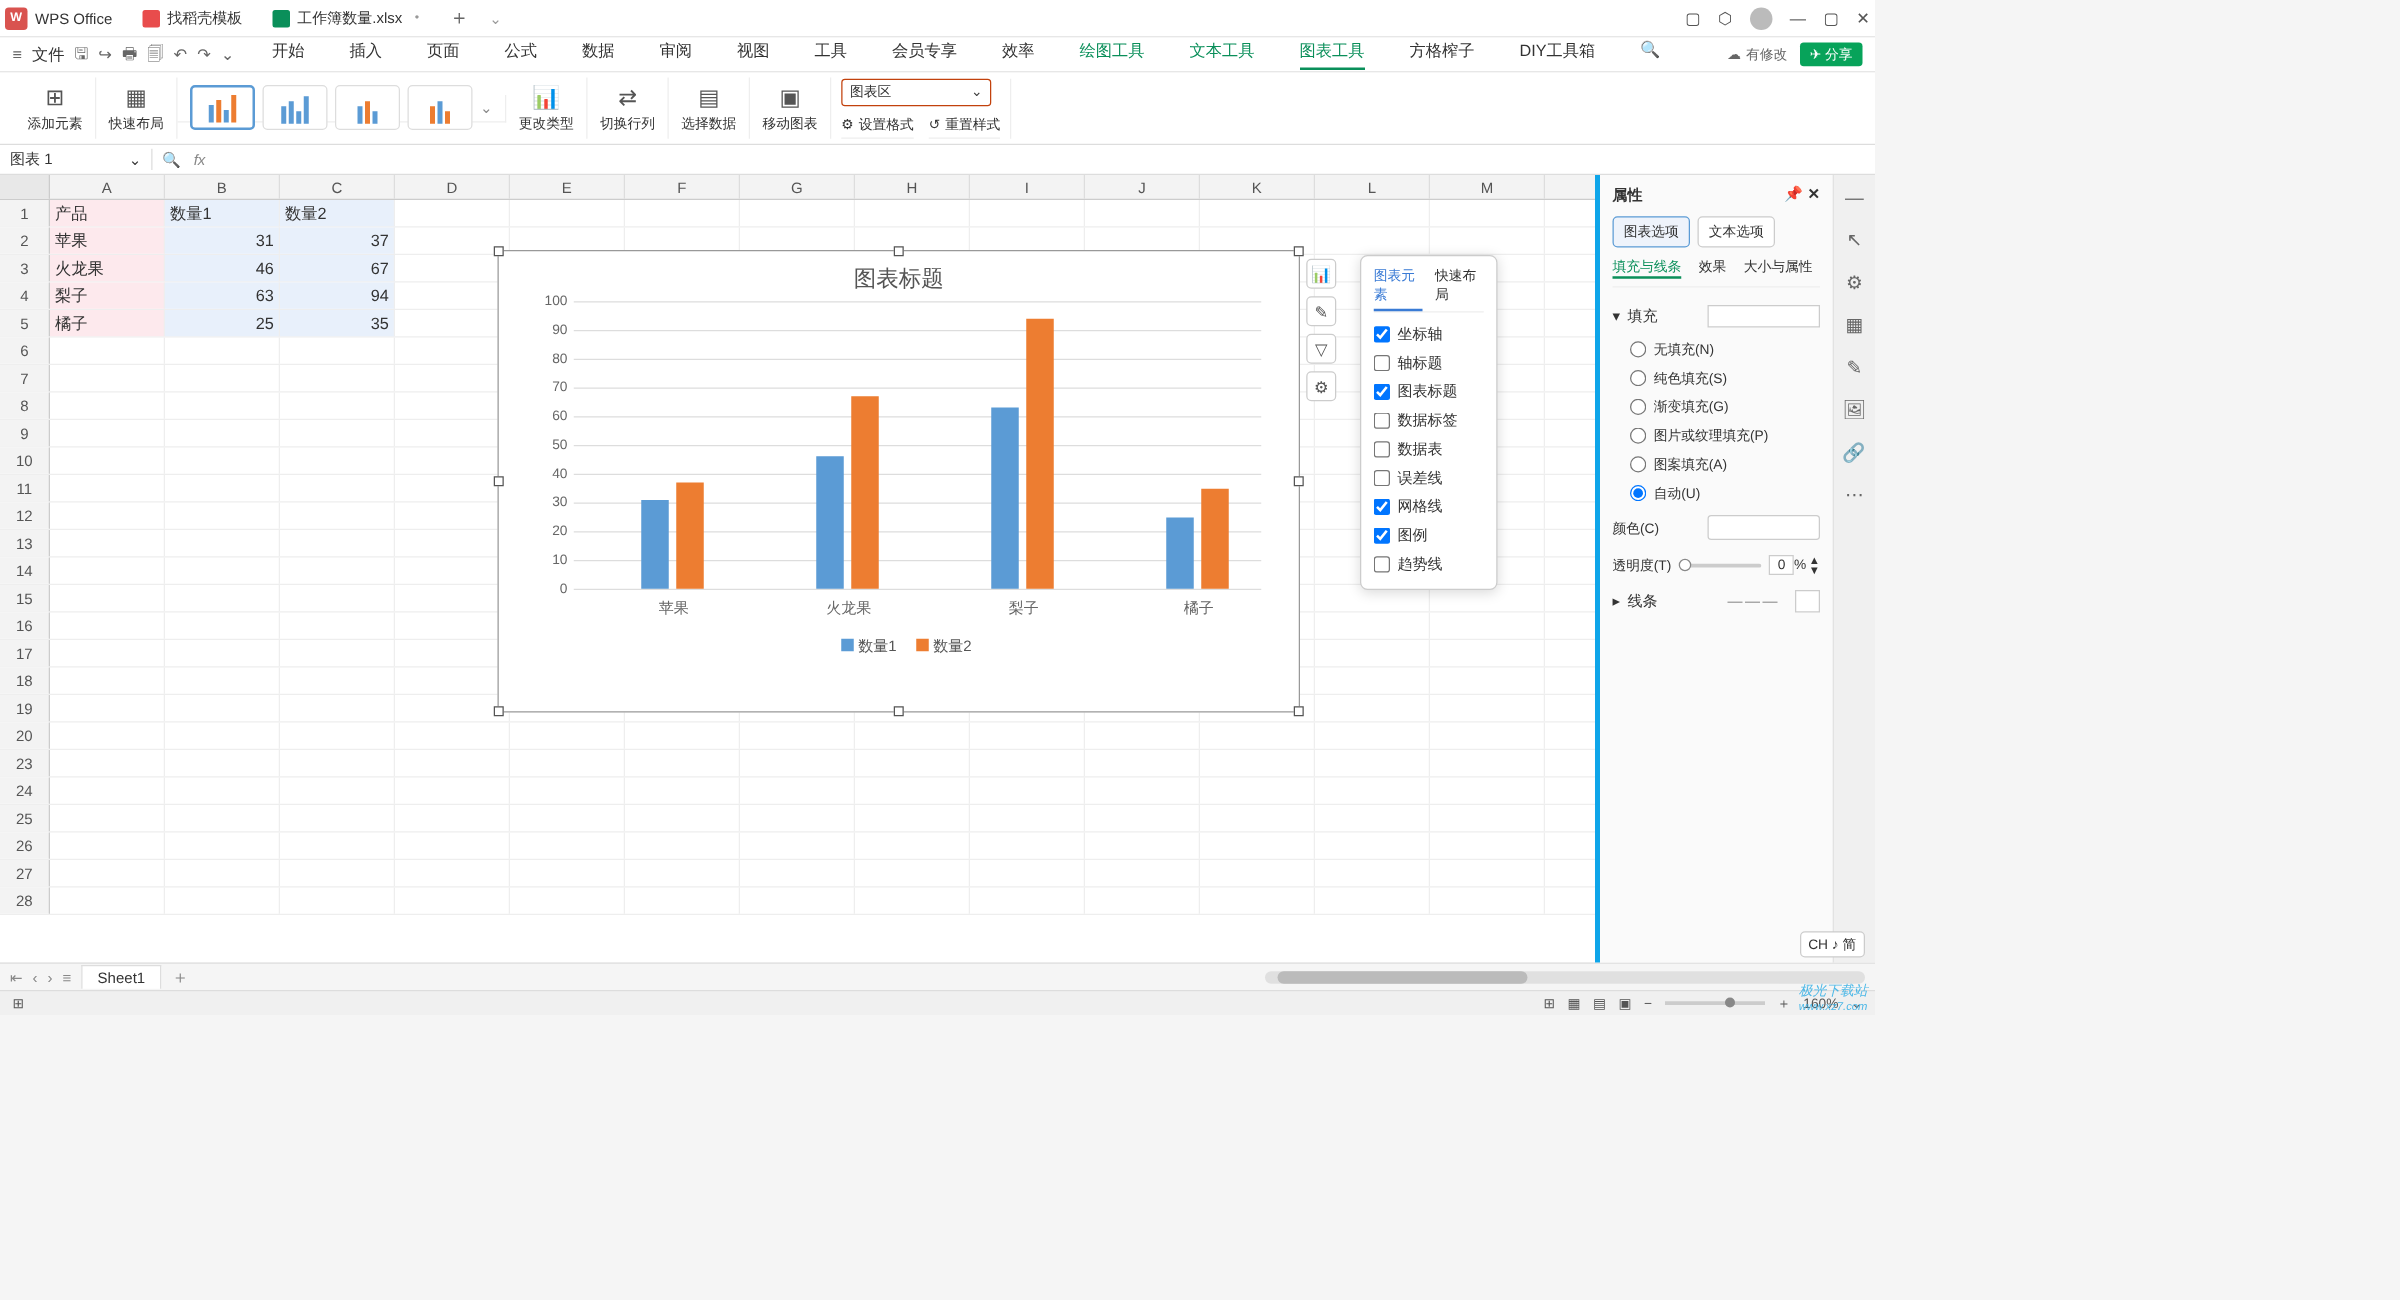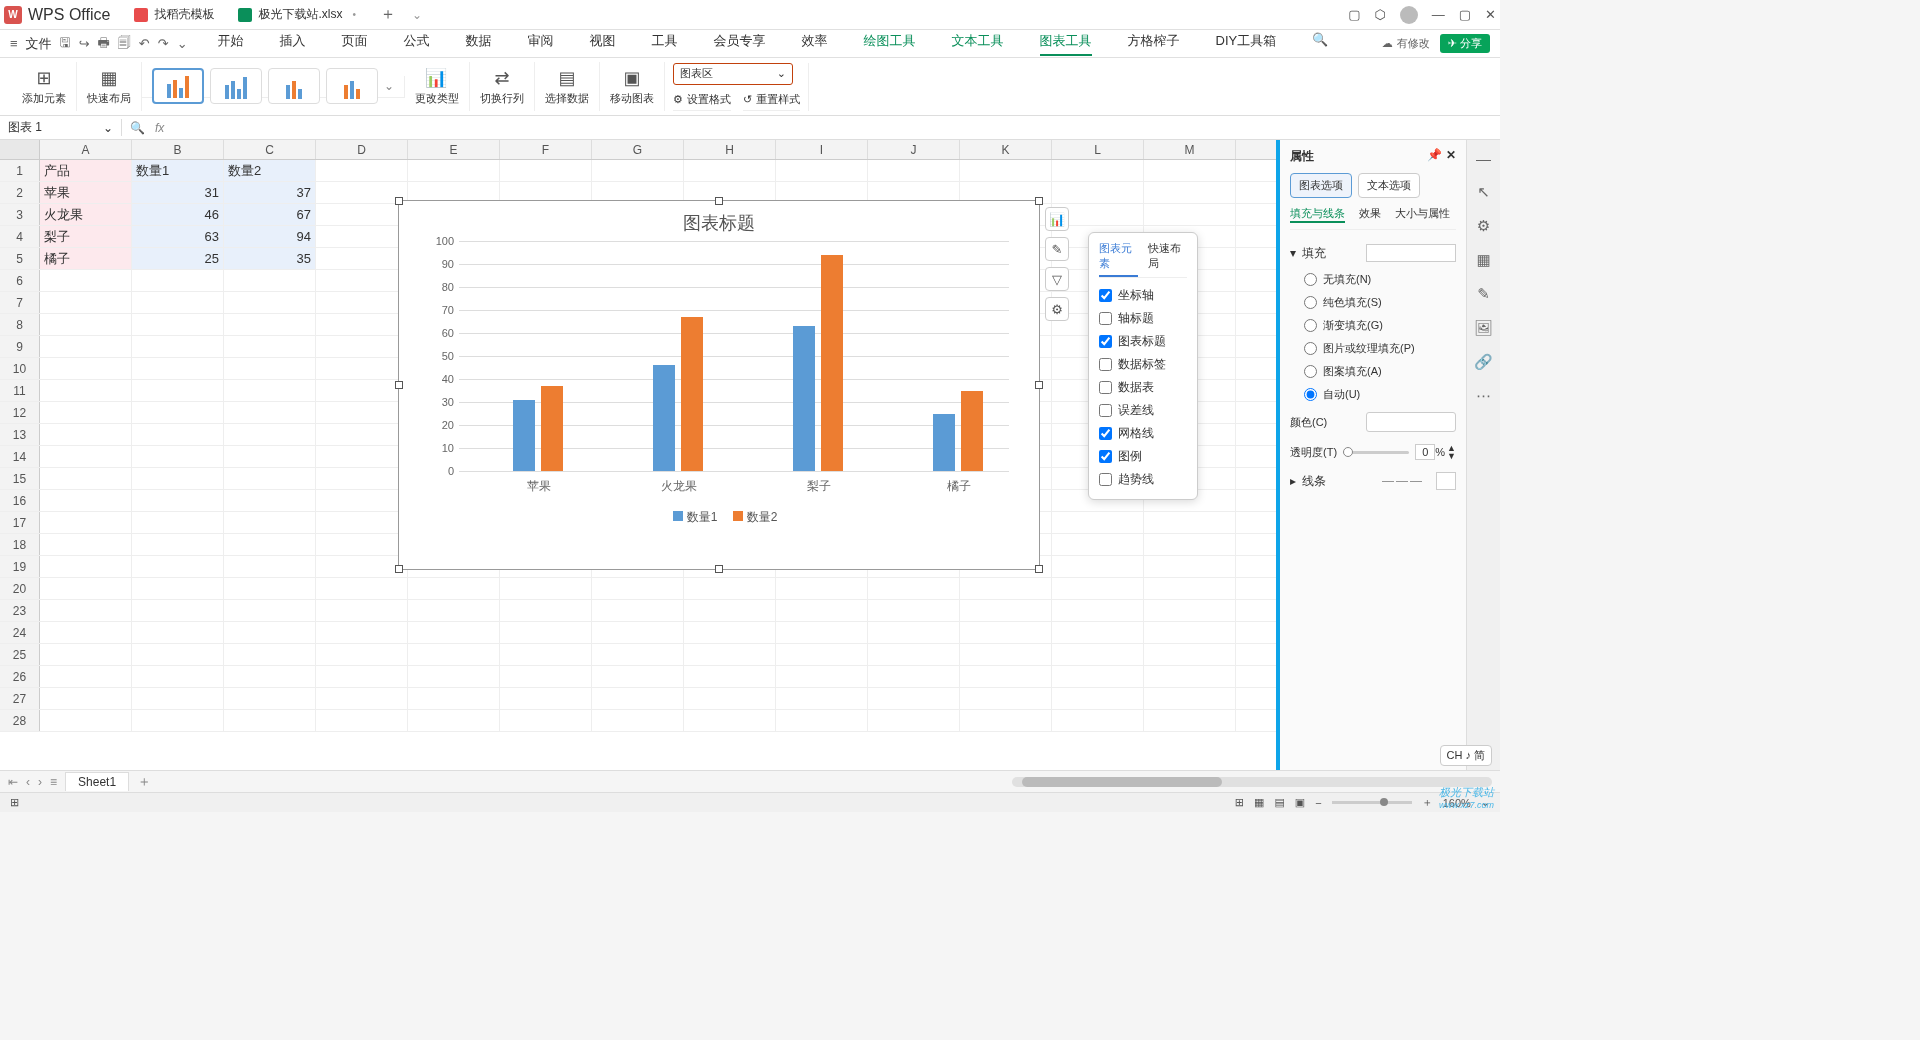--- a/index.html
+++ b/index.html
@@ -1,21 +1,21 @@
 <!DOCTYPE html>
 <html><head>
 <meta charset="utf-8">
 <style>
   * { box-sizing: border-box; margin: 0; padding: 0; font-family: "Microsoft YaHei", Arial, sans-serif; }
   body { background: #f5f5f5; font-size: 12px; color: #333; overflow: hidden; width: 1500px; height: 812px; position: relative; }
   
   
   .titlebar { height: 30px; background: #fff; display: flex; align-items: center; padding: 0 4px; border-bottom: 1px solid #e0e0e0; }
   .app-logo { width: 18px; height: 18px; background: #d9534f; border-radius: 3px; margin-right: 6px; display:flex;align-items:center;justify-content:center;color:#fff;font-size:10px;font-weight:bold;}
-  .app-name { font-size: 16px; margin-right: 14px; color:#333; }
+  .app-name { font-size: 12px; margin-right: 14px; color:#333; }
   .tab { display: flex; align-items: center; padding: 4px 10px; border-radius: 6px 6px 0 0; margin-right: 4px; font-size: 12px;}
   .tab.template { background: #fff; color:#333;}
   .tab.active { background: #fff; }
   .tab .doc-icon { width:14px;height:14px;background:#0a8f5a;border-radius:2px;margin-right:6px;display:inline-block;}
   .tab .tmpl-icon { width:14px;height:14px;background:#e84c4c;border-radius:2px;margin-right:6px;display:inline-block;}
   .tab-close { margin-left:10px;color:#999;font-size:10px;}
   .tab-add { color:#666;font-size:16px;padding:0 10px;}
   .win-controls { margin-left:auto; display:flex; gap:14px; align-items:center; color:#555;}
   .win-controls span { font-size:13px; }
   .avatar { width:18px;height:18px;border-radius:50%;background:#bbb;}
@@ -84,21 +84,21 @@
   .chart-plot .bar.b2 { background:#ed7d31;}
   .legend { text-align:center;padding:8px 0;font-size:12px;color:#555;}
   .legend .sw { display:inline-block;width:10px;height:10px;margin:0 4px 0 12px;}
   .legend .sw.b1 { background:#5b9bd5;} .legend .sw.b2 { background:#ed7d31;}
   
   
   .chart-side { position:absolute;right:-30px;top:6px;display:flex;flex-direction:column;gap:6px;}
   .chart-side .btn { width:24px;height:24px;border:1px solid #ccc;border-radius:4px;background:#fff;display:flex;align-items:center;justify-content:center;font-size:13px;color:#555;}
   
   
-  .chart-popup { position:absolute;left:1088px;top:92px;width:110px;background:#fff;border:1px solid #ccc;border-radius:6px;box-shadow:0 2px 10px rgba(0,0,0,0.15);padding:8px 10px;font-size:12px;}
+  .chart-popup { position:absolute;left:1088px;top:64px;width:110px;background:#fff;border:1px solid #ccc;border-radius:6px;box-shadow:0 2px 10px rgba(0,0,0,0.15);padding:8px 10px;font-size:12px;}
   .chart-popup .tabs { display:flex;gap:10px;border-bottom:1px solid #eee;margin-bottom:6px;font-size:11px;}
   .chart-popup .tabs .t { padding-bottom:4px;}
   .chart-popup .tabs .t.active { color:#3a7bd5;border-bottom:2px solid #3a7bd5;}
   .chart-popup .opt { display:flex;align-items:center;gap:6px;padding:3px 0;}
   .chart-popup .opt input { width:13px;height:13px;}
   
   
   .prop-panel { width:190px;background:#fafafa;border-left:4px solid #0ea5e9;padding:8px 10px;font-size:12px; position:relative;}
   .prop-panel .title { font-size:12px;font-weight:bold;display:flex;justify-content:space-between;padding-bottom:8px;}
   .prop-panel .seg { display:flex;gap:6px;margin-bottom:8px;}
@@ -142,21 +142,21 @@
 
 <div class="titlebar">
   <div class="app-logo">W</div>
   <div class="app-name">WPS Office</div>
   <div class="tab template">
     <span class="tmpl-icon"></span>
     <span>找稻壳模板</span>
   </div>
   <div class="tab active">
     <span class="doc-icon"></span>
-    <span>极光下载站.xlsx</span>
+    <span>工作簿数量.xlsx</span>
     <span class="tab-close">•</span>
   </div>
   <div class="tab-add">＋</div>
   <span style="margin-left:6px;color:#999">⌄</span>
   <div class="win-controls">
     <span>▢</span>
     <span>⬡</span>
     <span class="avatar"></span>
     <span>—</span>
     <span>▢</span>

